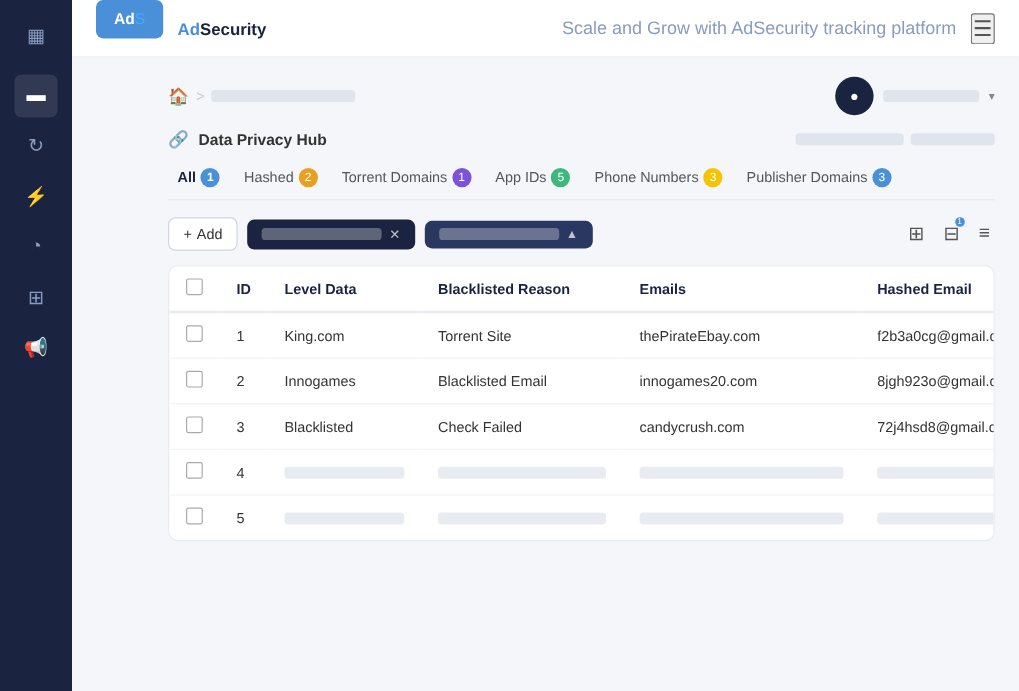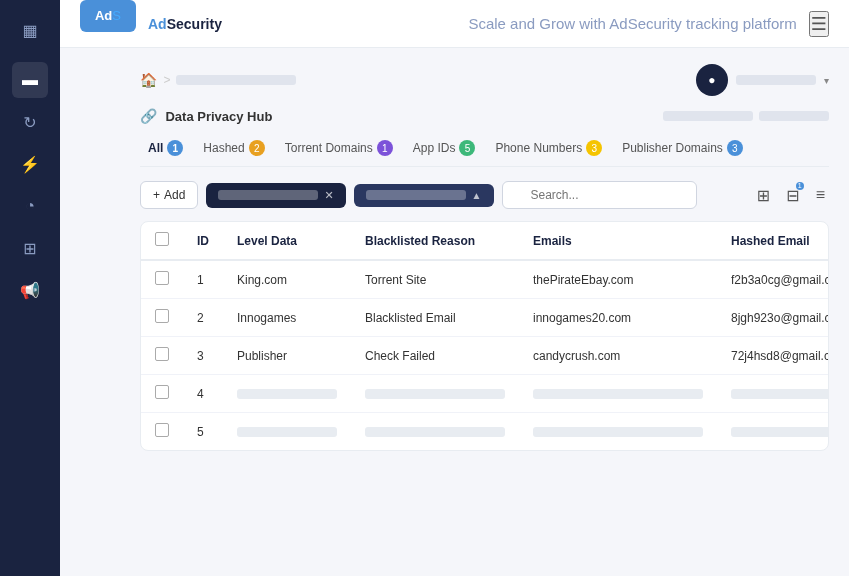--- a/index.html
+++ b/index.html
@@ -277,24 +277,20 @@
     <button class="btn-filter-active">
       <div class="btn-filter-loading"></div>
       <span class="x-btn">✕</span>
     </button>
 
     <button class="btn-sort">
       <div class="btn-filter-loading"></div>
       <span style="color:rgba(255,255,255,0.7);font-size:10px">▲</span>
     </button>
 
-    <div class="search-wrap">
-      <span class="search-ic">🔍</span>
-      <input class="search-input" type="text" placeholder="Search..." style="">
-    </div>
 
     <div class="toolbar-spacer"></div>
     <div class="toolbar-right">
       <button class="icon-btn">⊞</button>
       <button class="icon-btn" style="position:relative">
         ⊟
         <span style="position:absolute;top:0;right:0;width:8px;height:8px;background:#4a90d9;border-radius:50%;font-size:7px;color:white;display:flex;align-items:center;justify-content:center">1</span>
       </button>
       <button class="icon-btn">≡</button>
     </div>
@@ -330,21 +326,21 @@
           <td>2</td>
           <td>Innogames</td>
           <td>Blacklisted Email</td>
           <td>innogames20.com</td>
           <td>8jgh923o@gmail.com</td>
         </tr>
 
         <tr>
           <td><span class="checkbox"></span></td>
           <td>3</td>
-          <td>Publisher</td>
+          <td>Blacklisted</td>
           <td>Check Failed</td>
           <td>candycrush.com</td>
           <td>72j4hsd8@gmail.com</td>
         </tr>
 
         <tr>
           <td><span class="checkbox"></span></td>
           <td>4</td>
           <td>
               <div class="loading-cell lc-sm"></div>

